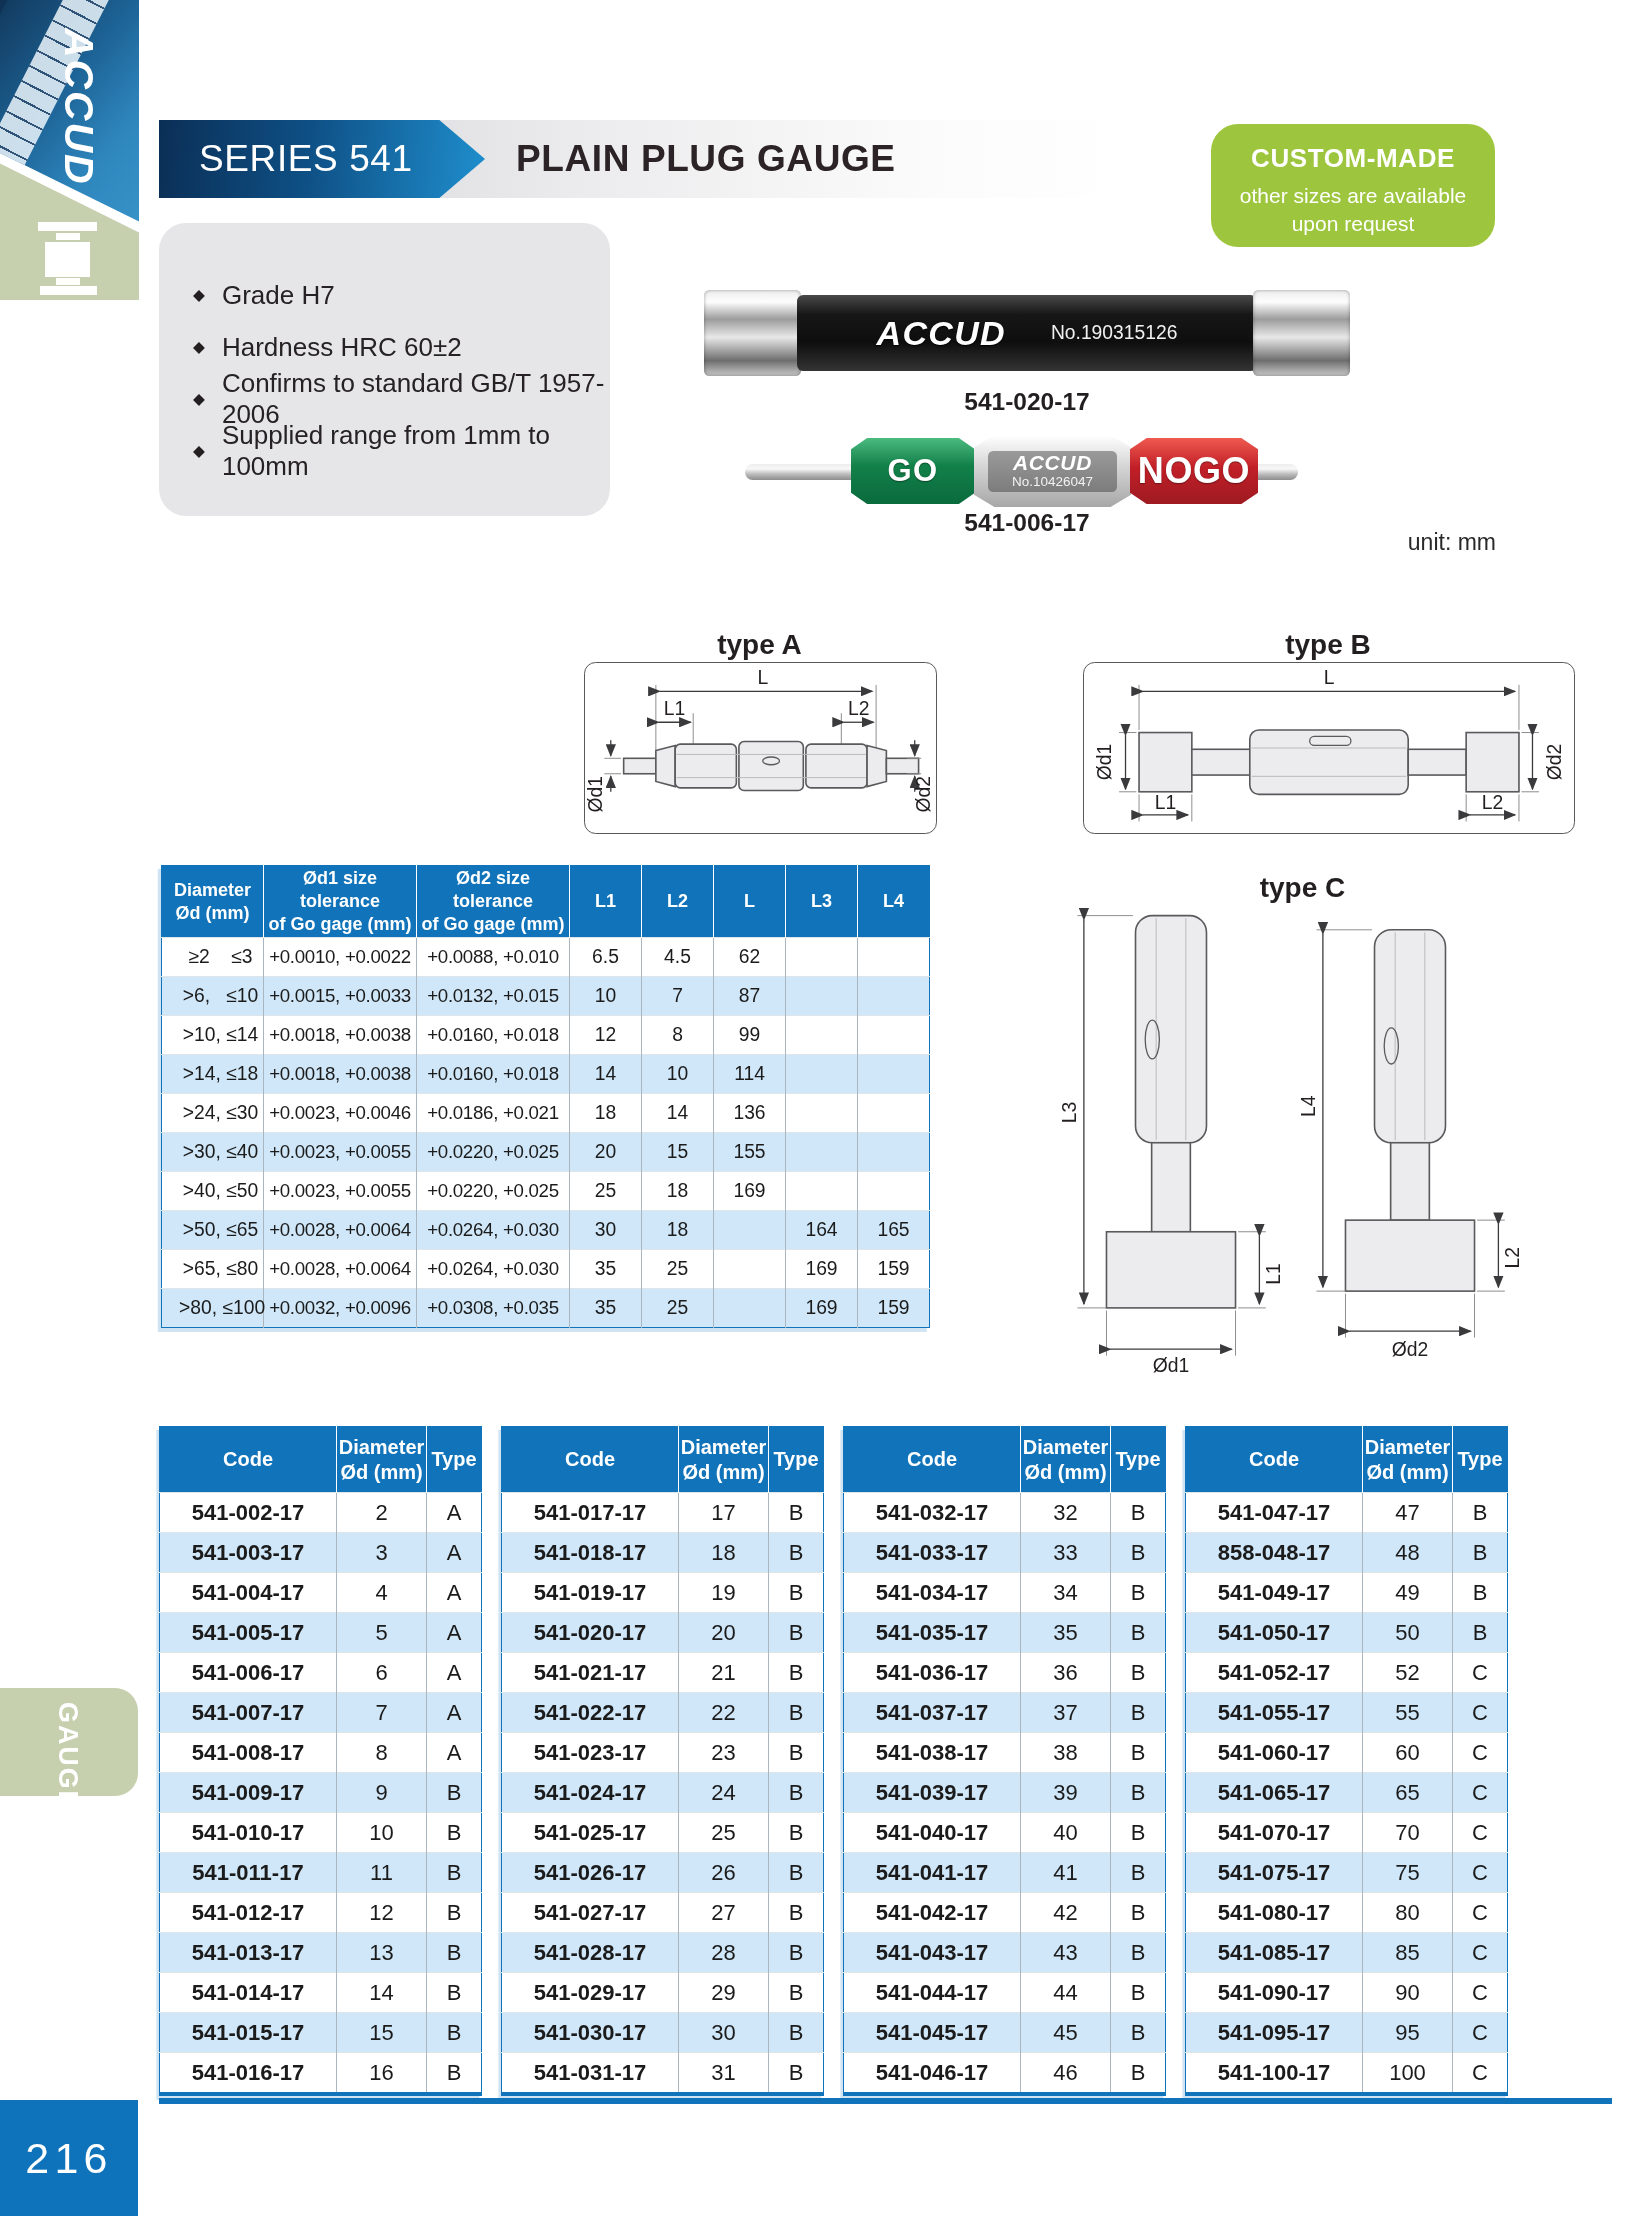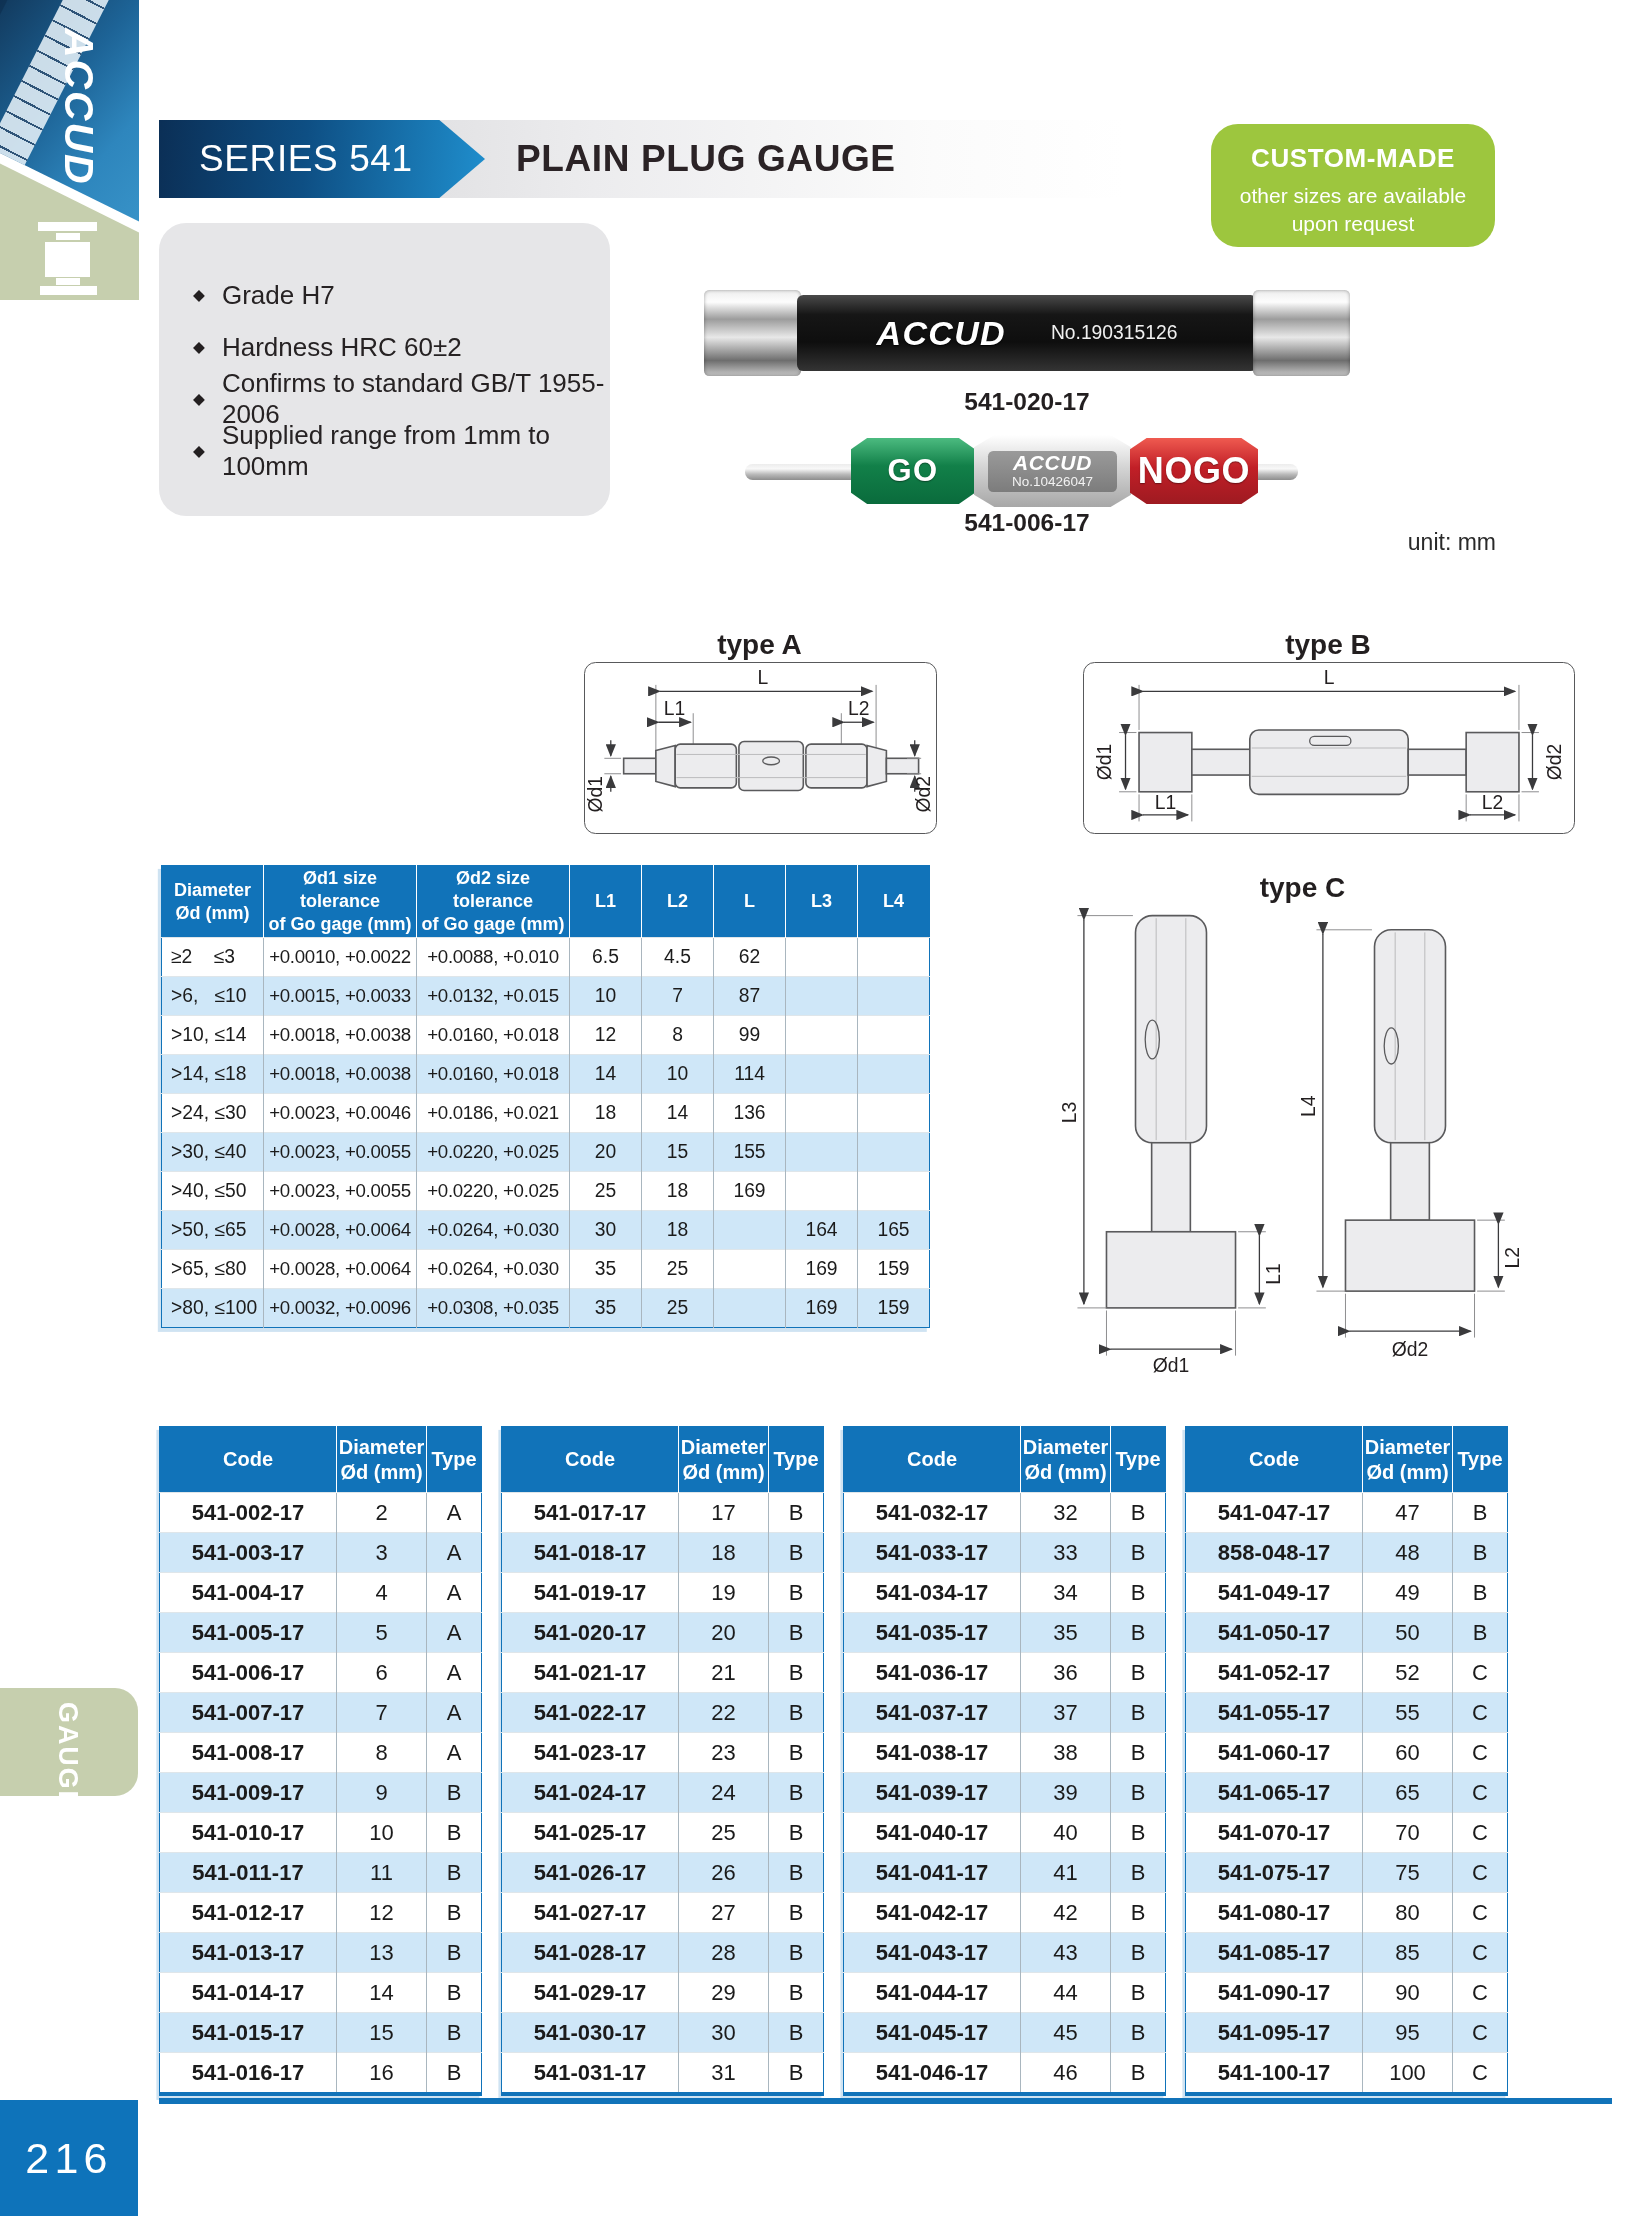--- a/index.html
+++ b/index.html
@@ -95,21 +95,21 @@
   .part{fill:#ececee;stroke:#5a5a5c;stroke-width:2.5;}
   .facet{stroke:#b9b9bb;stroke-width:1.5;fill:none;}
 
   
   .spec-table{position:absolute;left:161px;top:865px;width:769px;border-collapse:collapse;table-layout:fixed;
     border:1.9px solid #1173b9;box-shadow:-3.2px 3.9px 0 #cfe3f2;}
   .spec-table th{background:#1173b9;color:#fff;font-weight:bold;font-size:18px;line-height:23px;
     white-space:pre-line;height:68px;border-left:1.3px solid #fff;vertical-align:middle;}
   .spec-table th:first-child{border-left:none;}
   .spec-table td{height:36px;font-size:19.3px;text-align:center;border-left:0.6px solid #a9b6bf;border-top:1.3px solid #dfe6ea;color:#1b1b1b;}
-  .spec-table td:first-child{border-left:none;text-align:left;padding-left:9px;white-space:pre;}
+  .spec-table td:first-child{border-left:none;text-align:center;padding-left:17px;white-space:pre;}
   .spec-table td:nth-child(2),.spec-table td:nth-child(3){font-size:18.7px;letter-spacing:-0.3px;}
   .spec-table tbody tr:nth-child(even) td{background:#cfe7f8;}
   .spec-table tbody tr:nth-child(odd) td{background:#ffffff;}
 
   
   .code-table{position:absolute;top:1426px;width:322px;border-collapse:collapse;table-layout:fixed;
     border:1.9px solid #1173b9;border-bottom:4.5px solid #1173b9;box-shadow:-2.6px 3.9px 0 #cfe3f2;}
   .code-table th{background:#1173b9;color:#fff;font-weight:bold;font-size:20px;line-height:24.5px;
     white-space:pre-line;height:63px;border-left:1.3px solid #fff;vertical-align:middle;}
   .code-table th:first-child{border-left:none;}
@@ -161,21 +161,21 @@
       <div class="bullet-row">
         <span class="diamond">◆</span>
         <span class="btext">Grade H7</span>
       </div>
       <div class="bullet-row">
         <span class="diamond">◆</span>
         <span class="btext">Hardness HRC 60±2</span>
       </div>
       <div class="bullet-row">
         <span class="diamond">◆</span>
-        <span class="btext">Confirms to standard GB/T 1955-2006</span>
+        <span class="btext">Confirms to standard GB/T 1957-2006</span>
       </div>
       <div class="bullet-row">
         <span class="diamond">◆</span>
         <span class="btext">Supplied range from 1mm to 100mm</span>
       </div>
     </div>
 
   <div class="product-a">
     <div class="cap"></div>
     <div class="bodyA">

